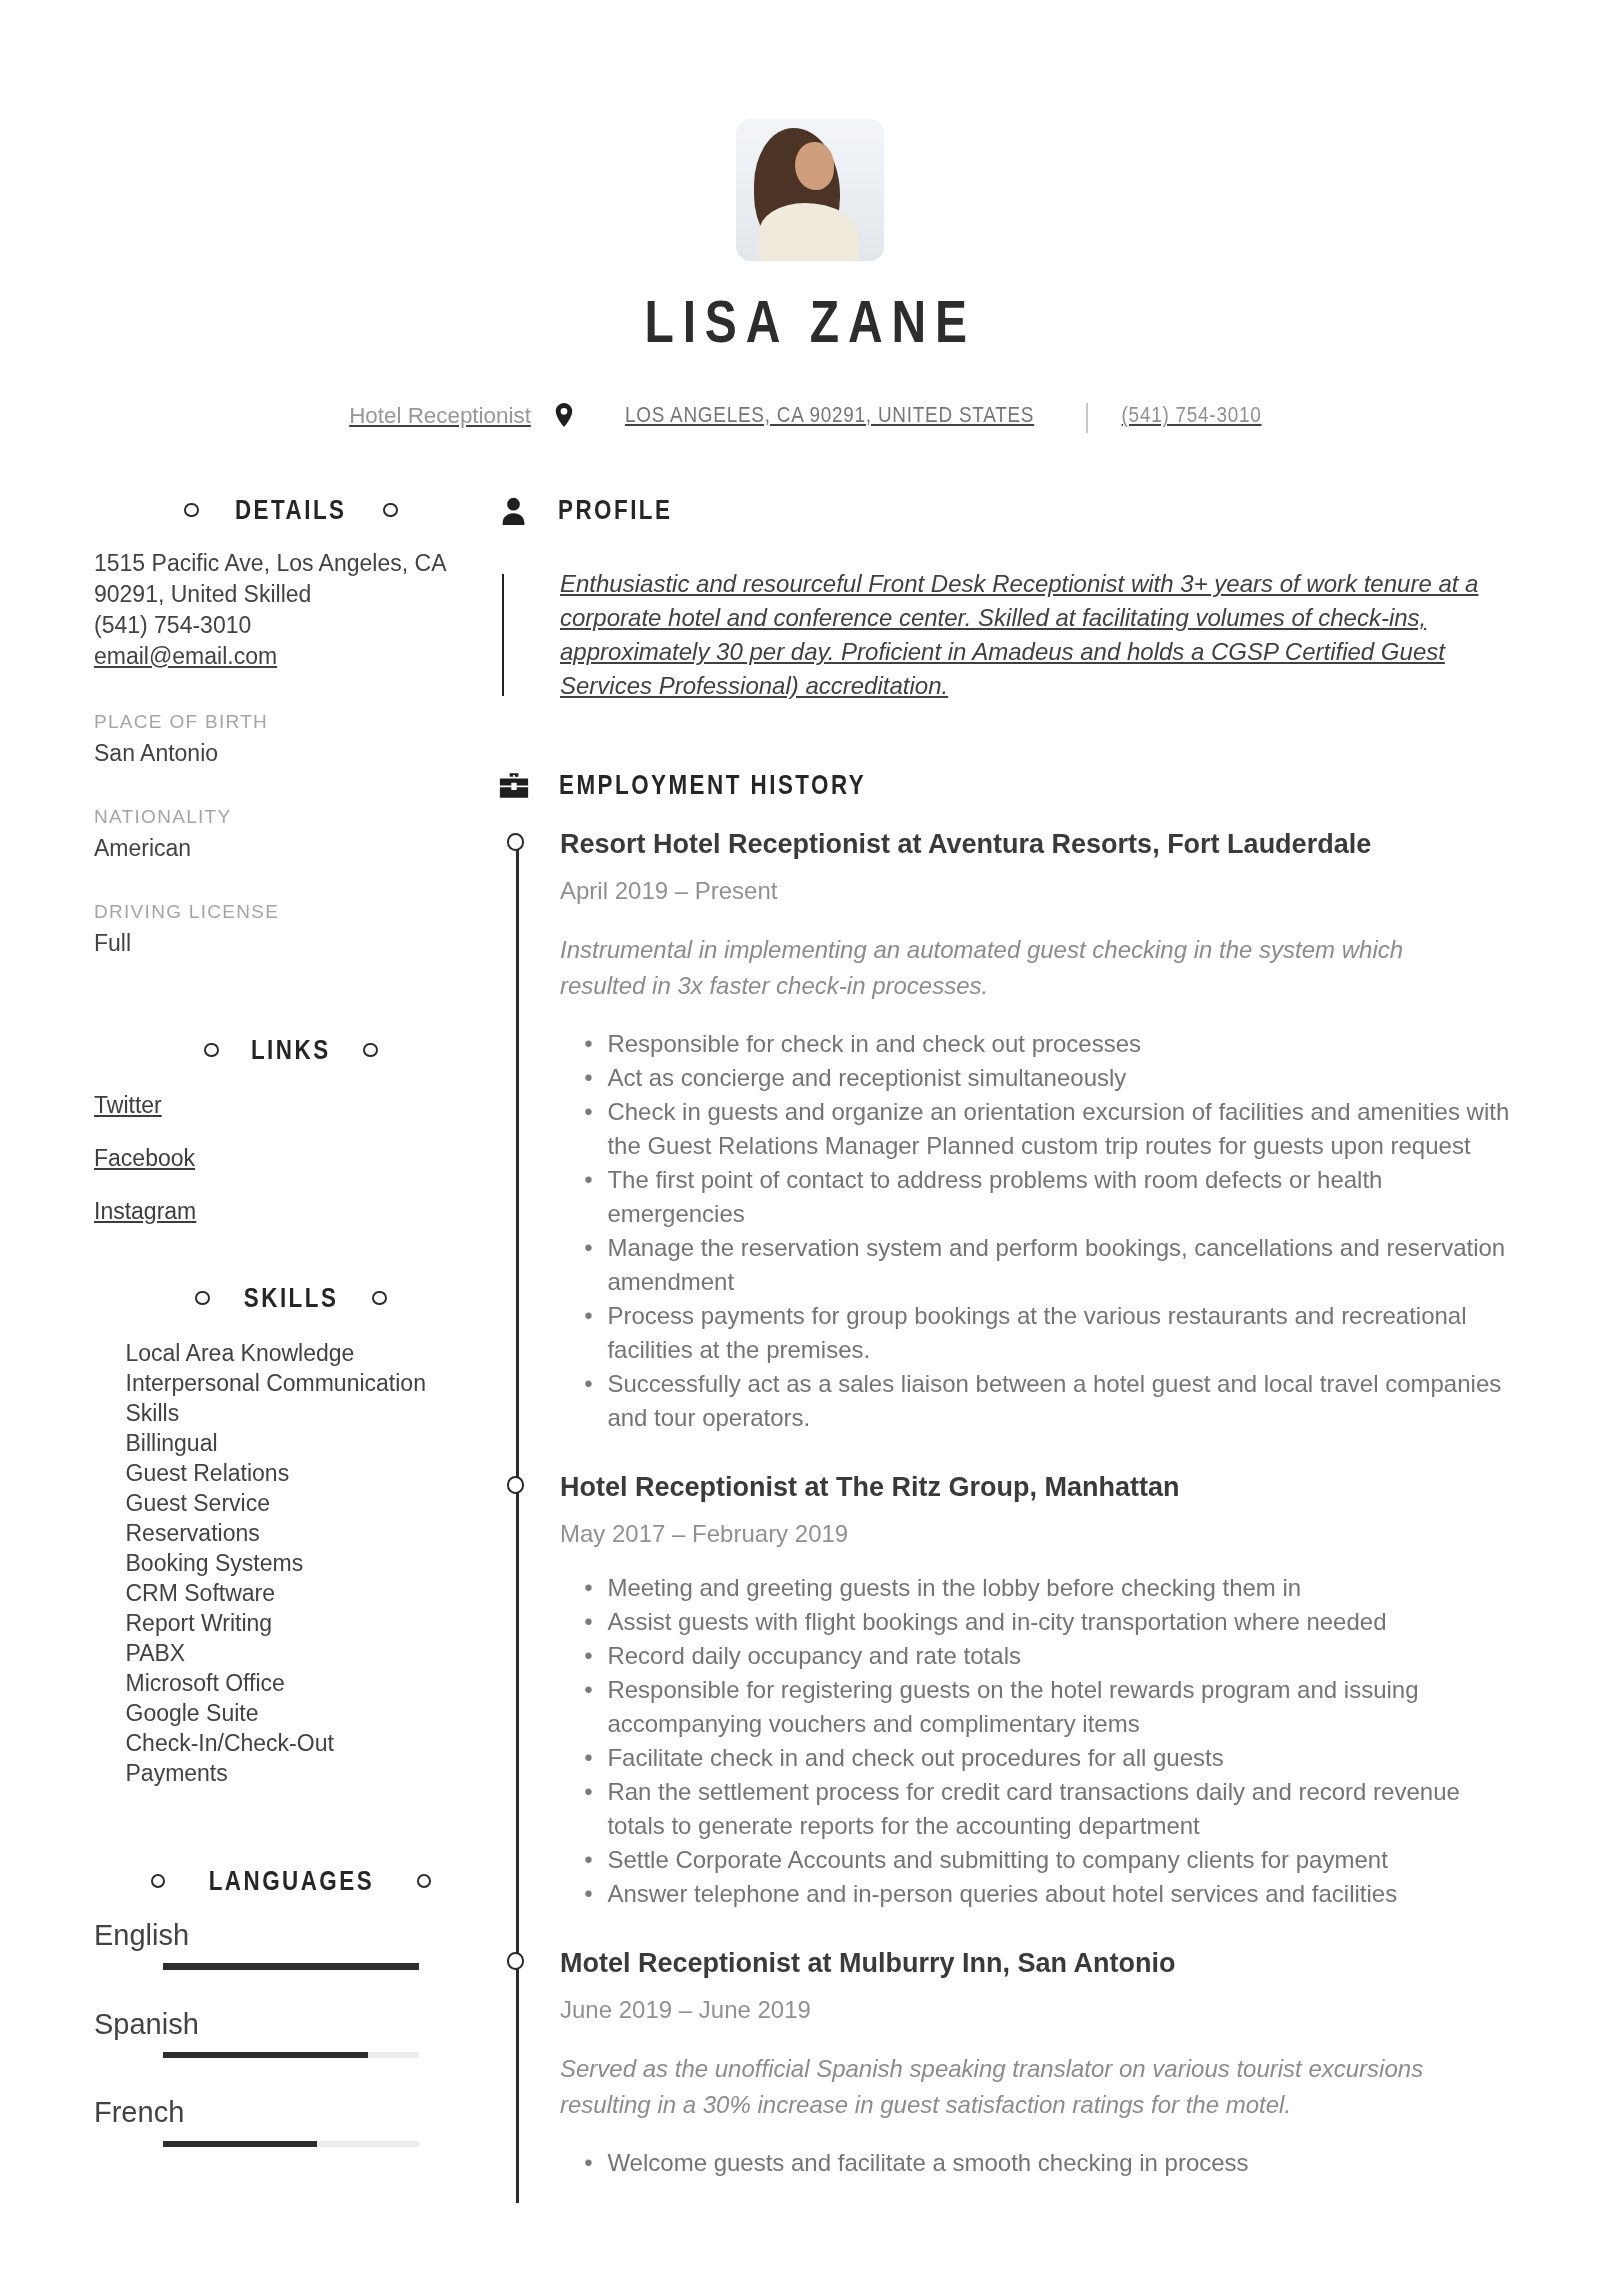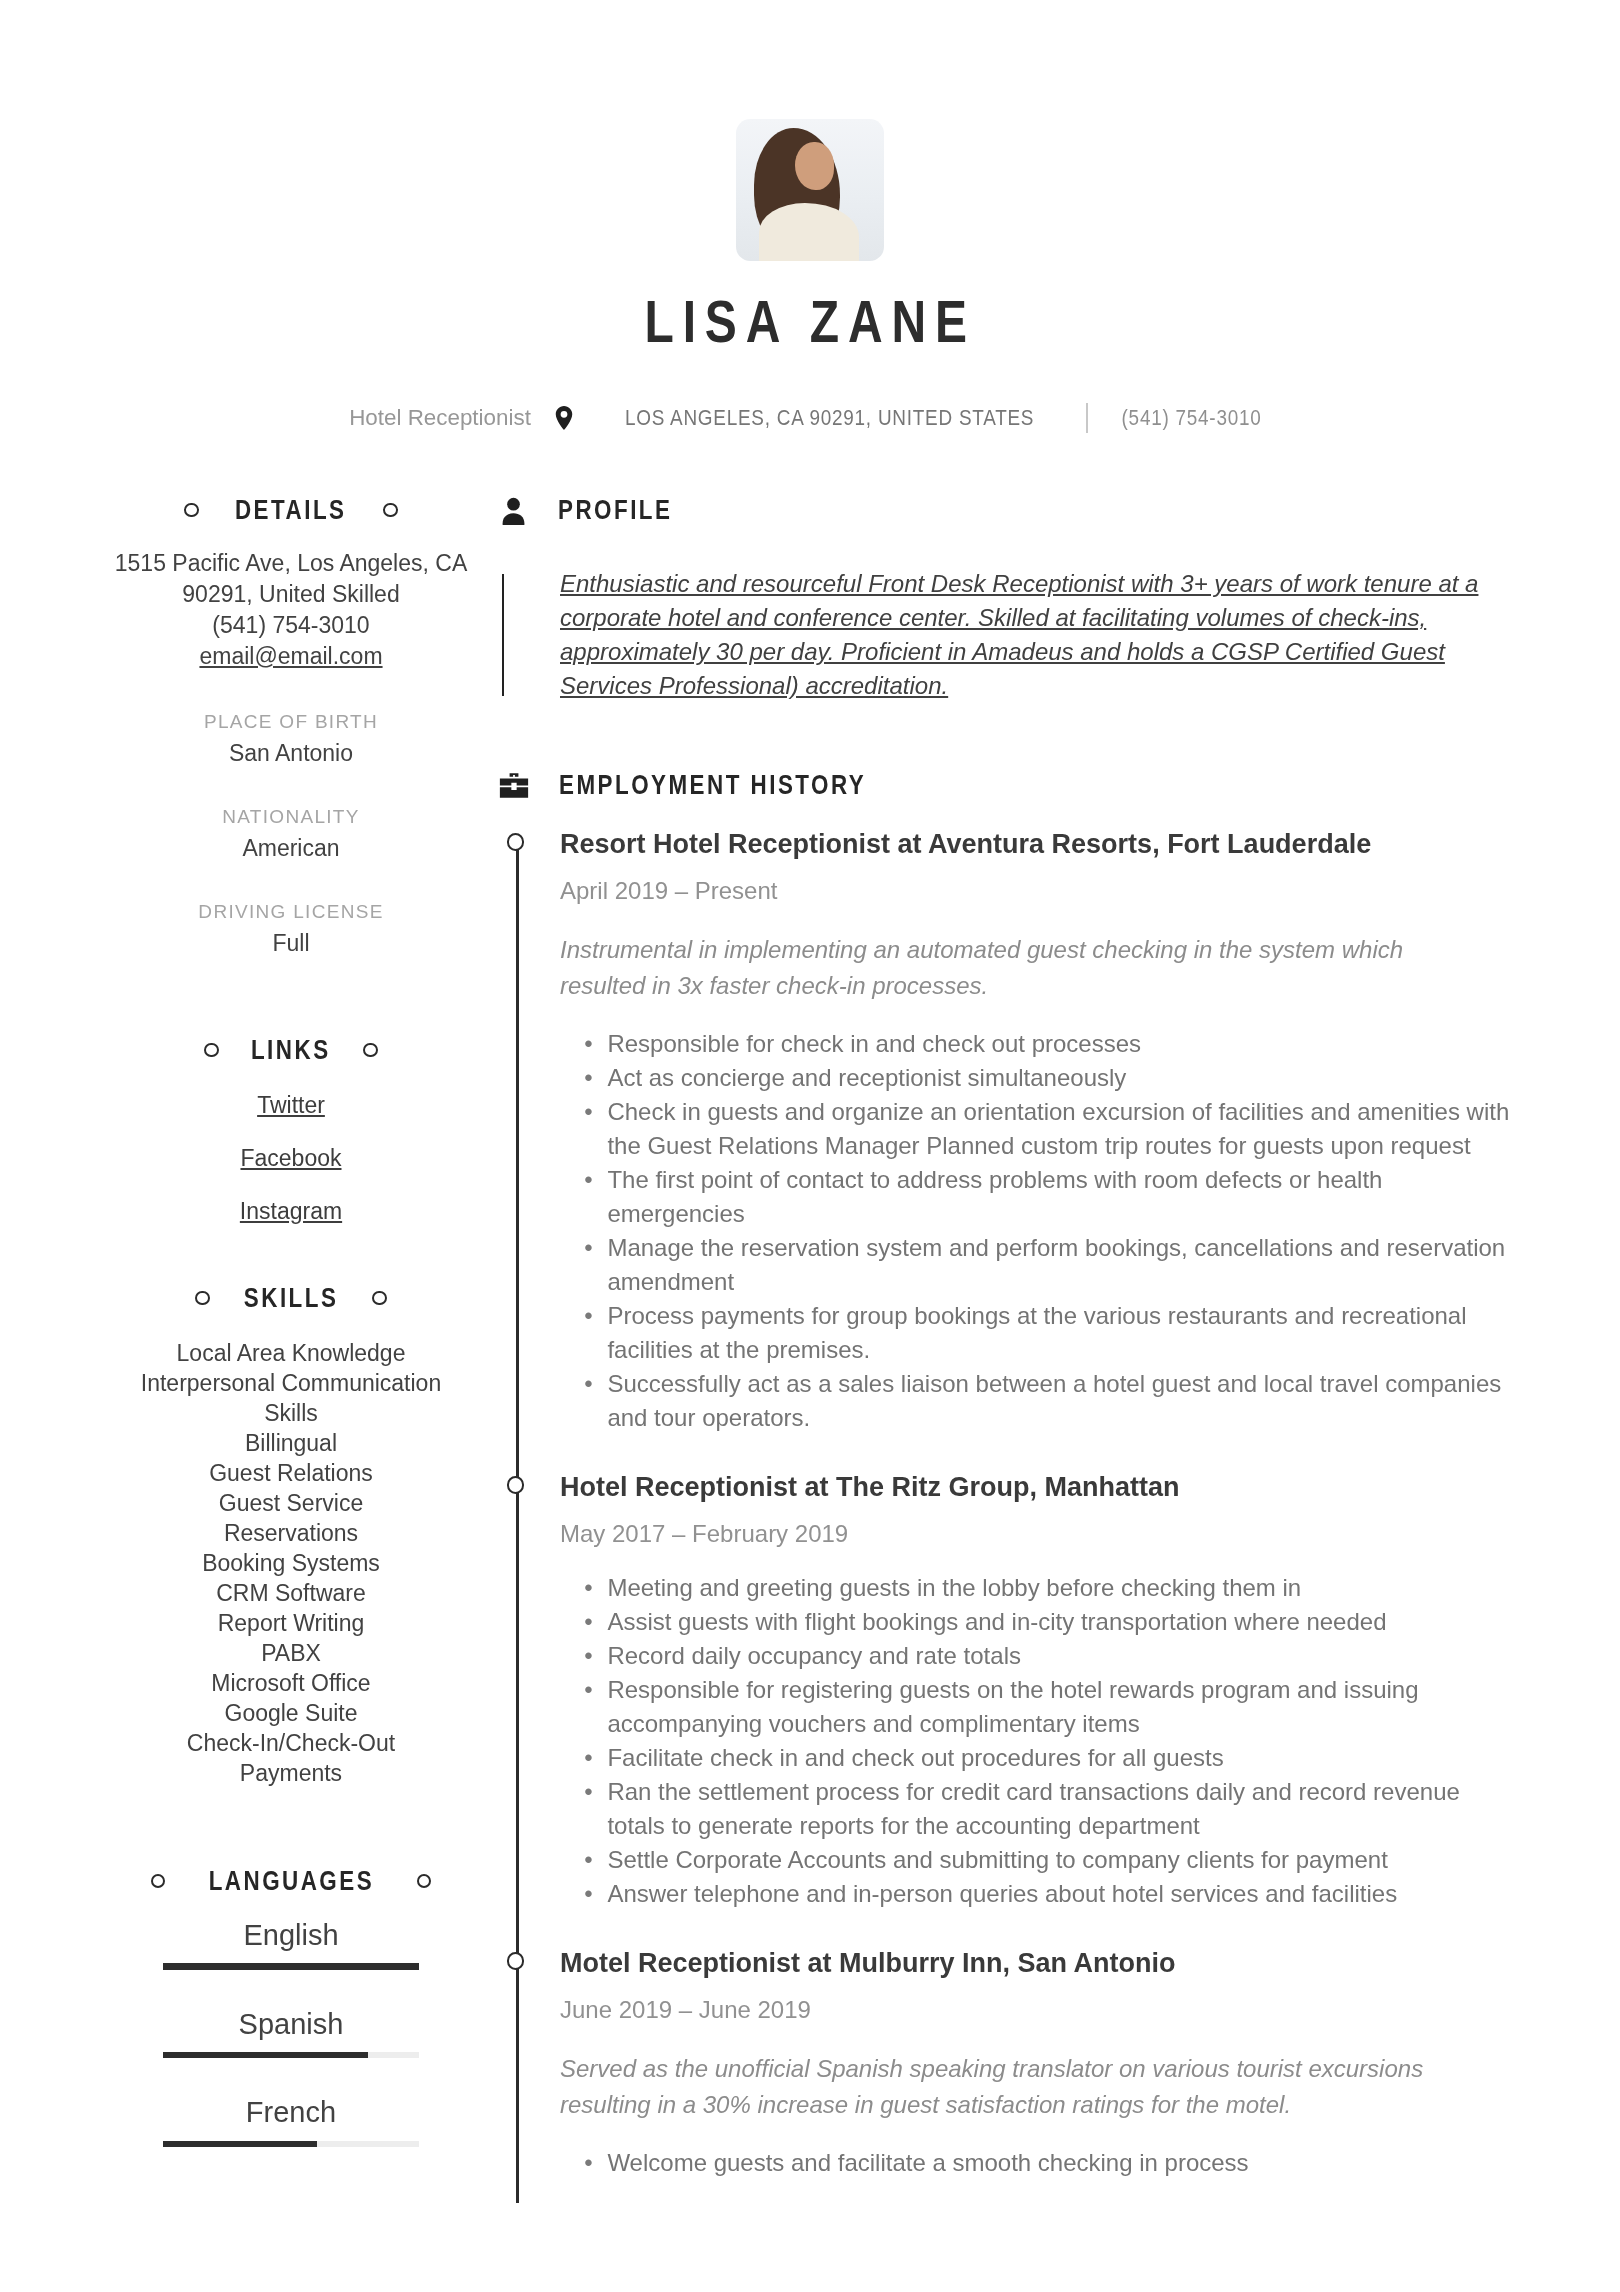--- a/index.html
+++ b/index.html
@@ -18,37 +18,37 @@
     background:#4b3426; border-radius:46% 54% 44% 46%; }
   .photo .shirt { position:absolute; left:23px; top:84px; width:100px; height:63px;
     background:#f0eadd; border-radius:46% 54% 0 0; }
   .photo .face { position:absolute; left:59px; top:23px; width:39px; height:48px;
     background:#cf9e7c; border-radius:50% 50% 46% 54%; }
   .condensed { display:inline-block; transform:scaleX(0.8); }
   .name-wrap { position:absolute; top:287px; left:0; width:100%; text-align:center; }
   .name { font-size:60px; font-weight:700; letter-spacing:0.185em; color:#2d2d2d;
     transform-origin:center; white-space:nowrap; }
   .subheader { position:absolute; top:403px; left:0; width:100%;
-    display:flex; justify-content:center; align-items:center; gap:24px; }
+    display:flex; justify-content:center; gap:24px;text-decoration:underline; }
   .sub-title { font-size:22.4px; color:#979797; }
   .sub-location { font-size:21.5px; color:#767676; letter-spacing:0.04em;
     display:inline-block; transform:scaleX(0.88); }
   .sub-phone { font-size:21.5px; color:#8f8f8f; letter-spacing:0.04em;
     display:inline-block; transform:scaleX(0.88); }
   .sub-divider { width:1.8px; height:30px; background:#c8c8c8; }
   .pin-icon { flex:0 0 auto; }
   
   .sec-heading { display:flex; align-items:center; justify-content:center; gap:22.4px; }
   .sec-heading .ring { width:10.7px; height:10.7px; border:2.7px solid #2b2b2b; border-radius:50%; }
   .sec-heading .txt, .main-heading .txt {
     font-size:28px; font-weight:700; letter-spacing:3.1px; color:#262626;
     display:inline-block; transform:scaleX(0.8); white-space:nowrap; }
   .sec-heading .txt { transform-origin:center; }
   
-  .sidebar { position:absolute; left:94px; top:494px; width:394px; text-align:center; }
+  .sidebar { position:absolute; left:94px; top:494px; width:394px; text-align:left; }
   .addr-line { font-size:23px; line-height:31px; color:#424242; }
   .details-body { margin-top:21.5px; }
   .email-line a { color:#424242; }
   .flabel { margin-top:39px; font-size:19px; letter-spacing:1.3px; color:#a5a5a5; }
   .fvalue { margin-top:7.2px; font-size:23px; color:#424242; }
   .section-links { margin-top:77px; }
   .link-item { display:block; margin-top:26px; font-size:23px; color:#3d3d3d; }
   .section-skills { margin-top:57px; }
   .skills-list { width:331px; margin:24px auto 0; font-size:23px; line-height:30px; color:#424242; }
   .section-languages { margin-top:77px; }

